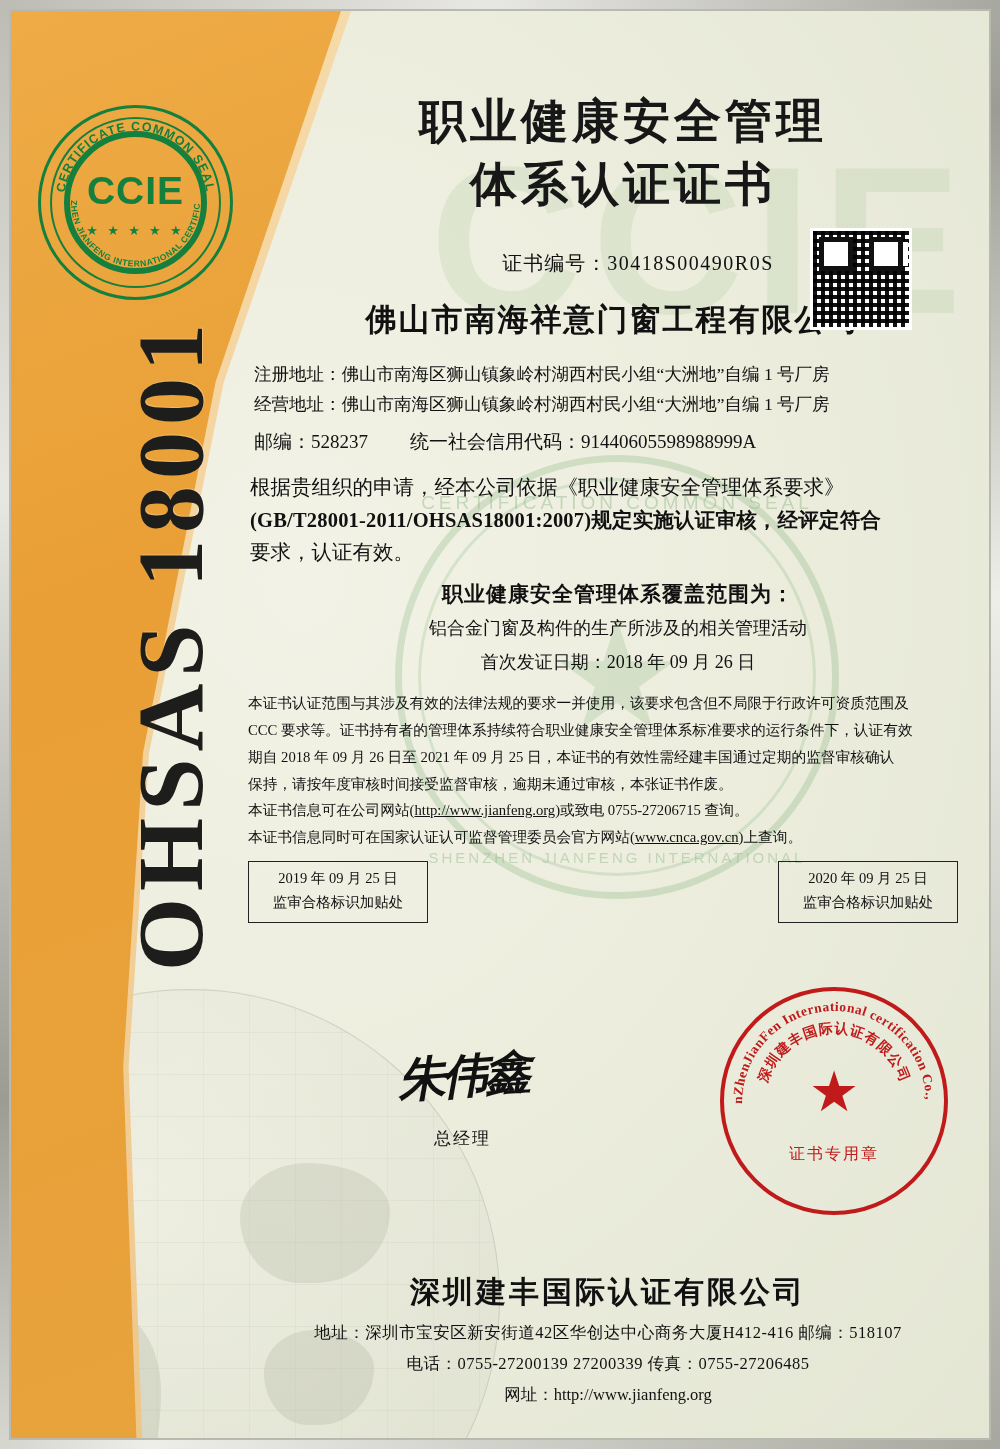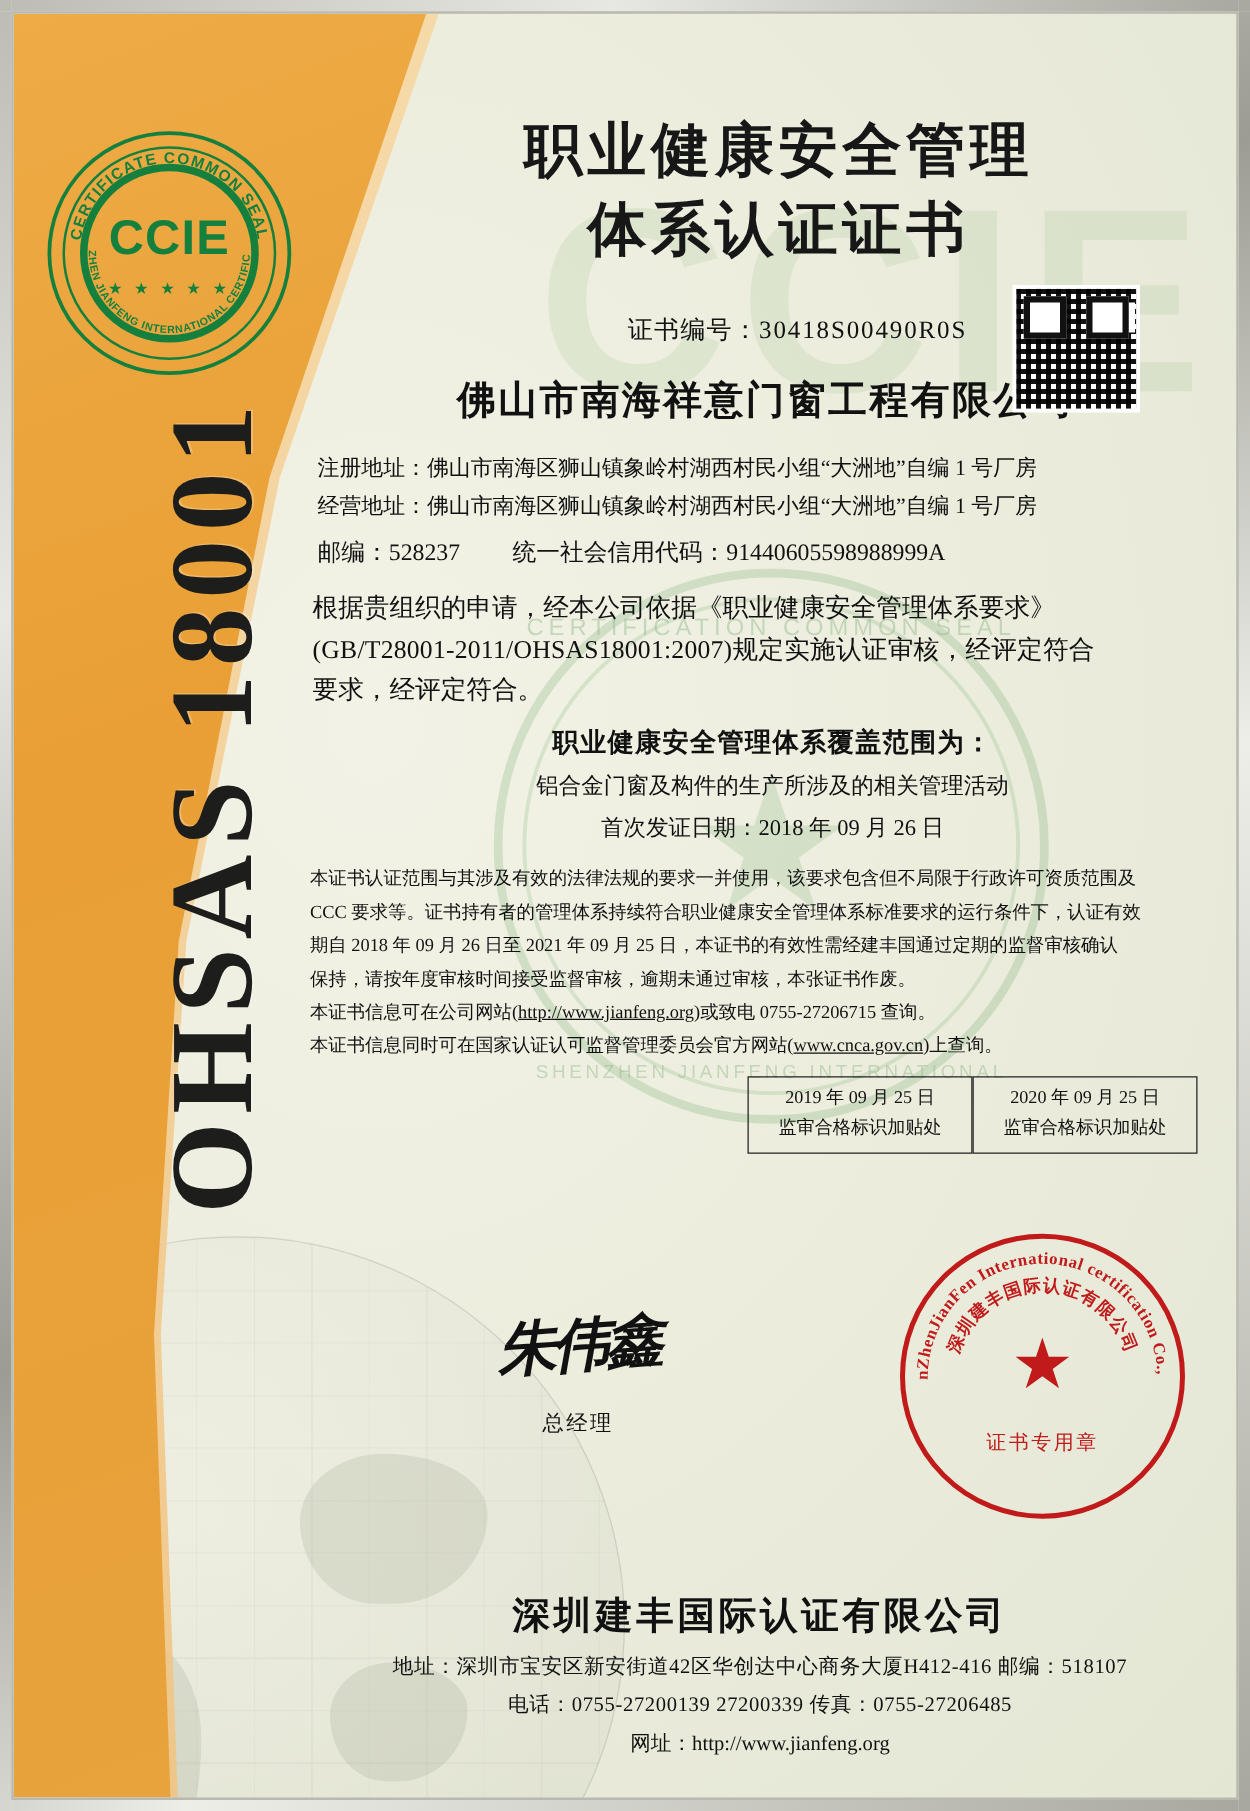--- a/index.html
+++ b/index.html
@@ -182,41 +182,41 @@
   .addr-row{white-space:nowrap;}
   .addr-label{display:inline-block;}
   .info-row{
     margin-top:10px;font-size:19px;color:#111;
     display:flex;gap:42px;padding-left:6px;
   }
   .statement{
     margin-top:16px;font-size:20.5px;line-height:1.58;color:#111;
     padding-left:2px;
   }
-  .statement .std{font-family:"Liberation Serif", serif;letter-spacing:.2px;}
+  .statement .std{font-family:"Liberation Serif", serif;letter-spacing:.2px;font-weight:bold;}
   .scope-title{
     margin-top:12px;text-align:center;font-size:21px;font-weight:bold;color:#111;
     padding-left:30px;letter-spacing:1px;
   }
   .scope-body{
     margin-top:8px;text-align:center;font-size:18px;color:#111;
     padding-left:30px;
   }
   .first-issue{
     margin-top:10px;text-align:center;font-size:18px;color:#111;
     padding-left:30px;
   }
   .fine-print{
     margin-top:16px;font-size:14.7px;line-height:1.82;color:#111;
     text-align:justify;
   }
   .fine-print p{margin:0;}
   .link{text-decoration:underline;}
   .stamp-boxes{
-    margin-top:10px;display:flex;justify-content:flex-end;
+    margin-top:10px;display:flex;justify-content:space-between;
   }
   .stamp-box{
     width:178px;border:1.5px solid #222;
     text-align:center;font-size:14.5px;line-height:1.65;
     padding:5px 0 7px;color:#111;
   }
   
   .sig-area{
     position:relative;margin-top:112px;height:170px;
   }
@@ -332,21 +332,21 @@
         <span>邮编：</span><span>528237</span>
       </div>
       <div>
         <span>统一社会信用代码：</span><span>91440605598988999A</span>
       </div>
     </div>
 
     <div class="statement">
       <div>根据贵组织的申请，经本公司依据《职业健康安全管理体系要求》</div>
       <div class="std">(GB/T28001-2011/OHSAS18001:2007)规定实施认证审核，经评定符合</div>
-      <div>要求，经评定符合。</div>
+      <div>要求，认证有效。</div>
     </div>
 
     <div class="scope-title">职业健康安全管理体系覆盖范围为：</div>
     <div class="scope-body">铝合金门窗及构件的生产所涉及的相关管理活动</div>
     <div class="first-issue">
       <span>首次发证日期：</span><span>2018 年 09 月 26 日</span>
     </div>
 
     <div class="fine-print">
       <p>本证书认证范围与其涉及有效的法律法规的要求一并使用，该要求包含但不局限于行政许可资质范围及</p>

